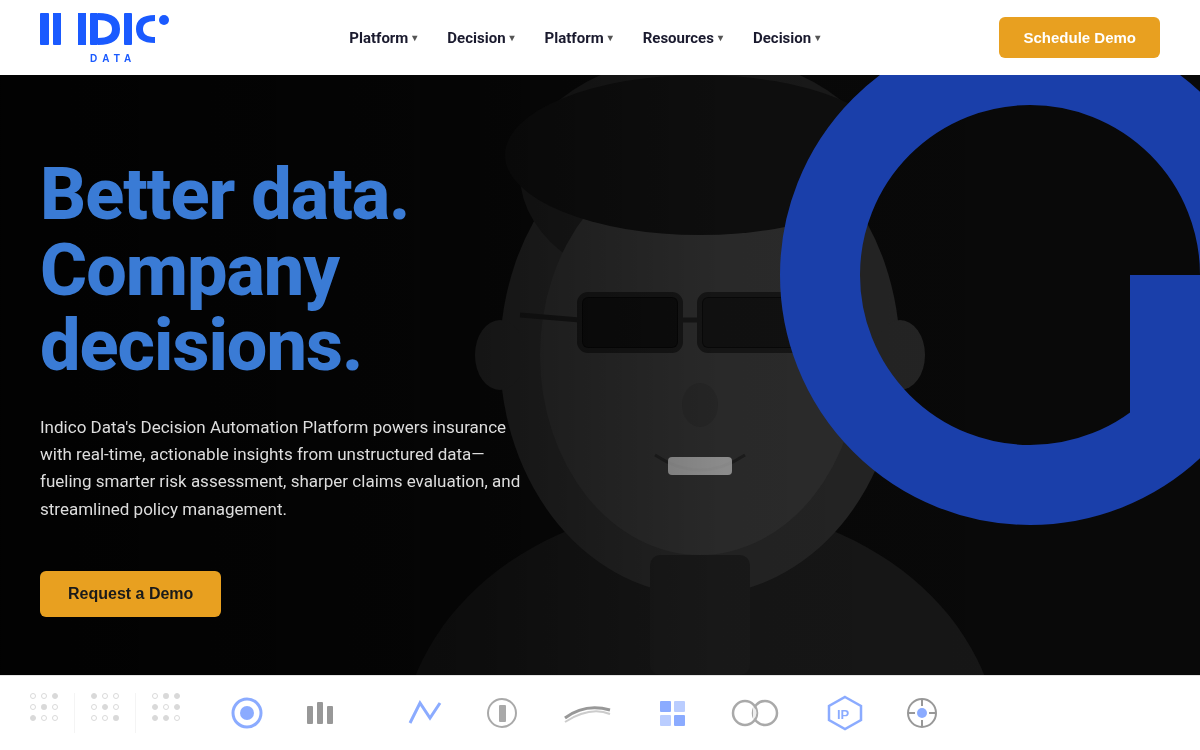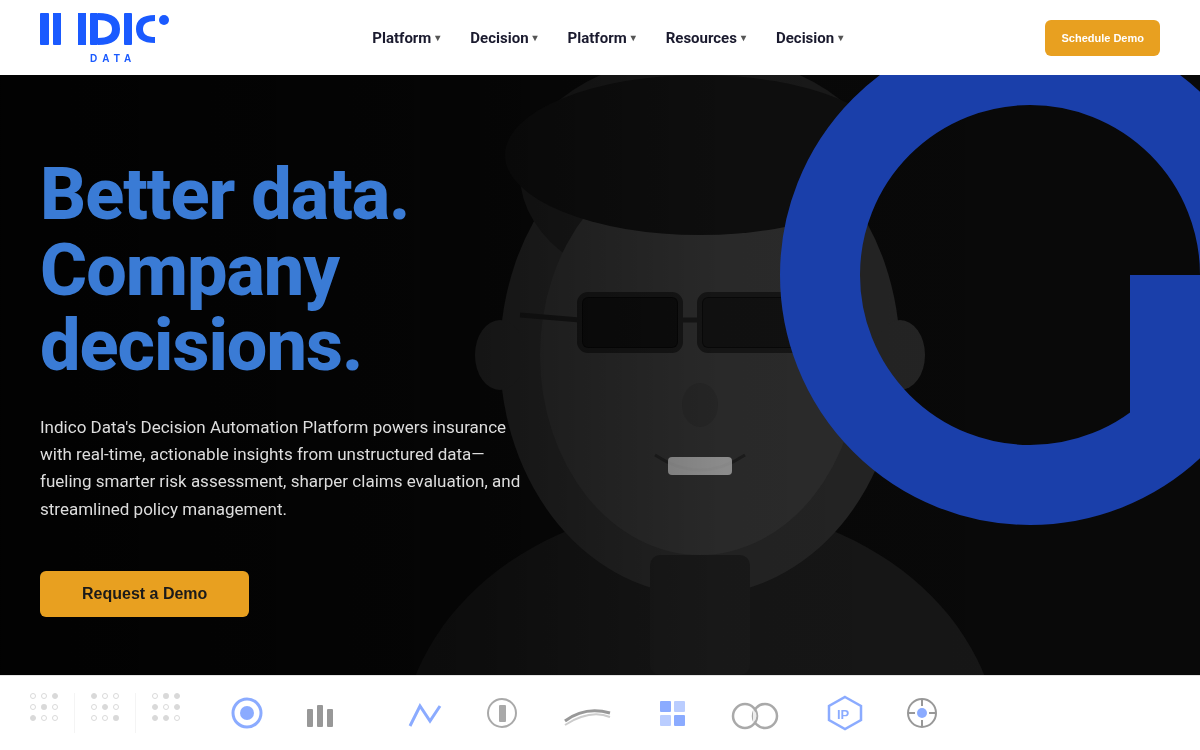--- a/index.html
+++ b/index.html
@@ -44,23 +44,23 @@
 
     .nav-links li a .chevron {
       font-size: 10px;
       color: #555;
     }
 
     .btn-schedule {
       background: #e8a020;
       color: #fff;
       border: none;
-      padding: 12px 16px;
+      padding: 12px 24px;
       border-radius: 6px;
-      font-size: 11px;
+      font-size: 15px;
       font-weight: 600;
       cursor: pointer;
       white-space: nowrap;
     }
 
     
     .hero {
       position: absolute;
       top: 75px;
       left: 0; right: 0;
@@ -153,21 +153,21 @@
       color: #ddd;
       margin-bottom: 48px;
       max-width: 490px;
     }
 
     .btn-demo {
       display: inline-block;
       background: #e8a020;
       color: #1a1a1a;
       border: none;
-      padding: 14px 42px;
+      padding: 14px 28px;
       border-radius: 6px;
       font-size: 16px;
       font-weight: 600;
       cursor: pointer;
       width: fit-content;
     }
 
     
     .logos-strip {
       position: absolute;
@@ -380,21 +380,21 @@
         <div style="width:6px;height:6px;border:1.5px solid #444;border-radius:50%;background:#444;"></div>
       </div>
       <div style="display:flex;gap:5px;">
         <div style="width:6px;height:6px;border:1.5px solid #444;border-radius:50%;background:#444;"></div>
         <div style="width:6px;height:6px;border:1.5px solid #444;border-radius:50%;background:#444;"></div>
         <div style="width:6px;height:6px;border:1.5px solid #444;border-radius:50%;"></div>
       </div>
     </div>
   </div>
 
-  <div style="display:flex;align-items:flex-end;gap:40px;margin-left:30px;opacity:0.5;">
+  <div style="display:flex;align-items:center;gap:40px;margin-left:30px;opacity:0.5;">
 
     <svg width="35" height="35" viewBox="0 0 35 35">
       <circle cx="17" cy="17" r="14" fill="none" stroke="#1a5aff" stroke-width="3"></circle>
       <circle cx="17" cy="17" r="7" fill="#1a5aff"></circle>
     </svg>
 
     <svg width="60" height="30" viewBox="0 0 60 30">
       <rect x="2" y="8" width="6" height="18" fill="#333" rx="1"></rect>
       <rect x="12" y="4" width="6" height="22" fill="#333" rx="1"></rect>
       <rect x="22" y="8" width="6" height="18" fill="#333" rx="1"></rect>

